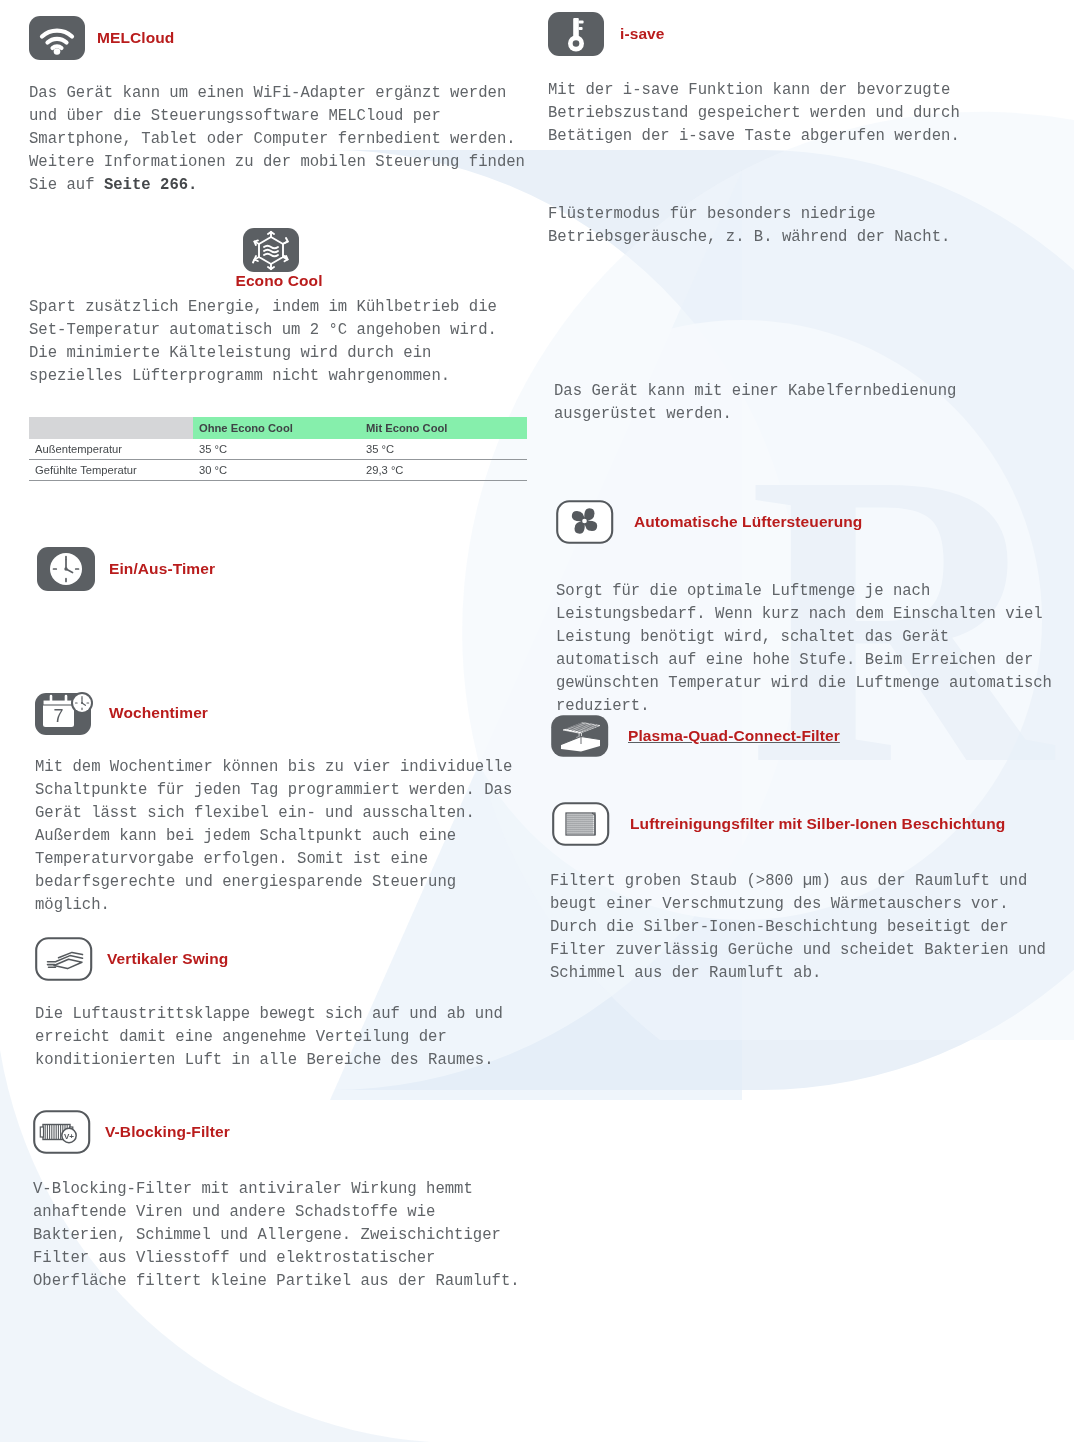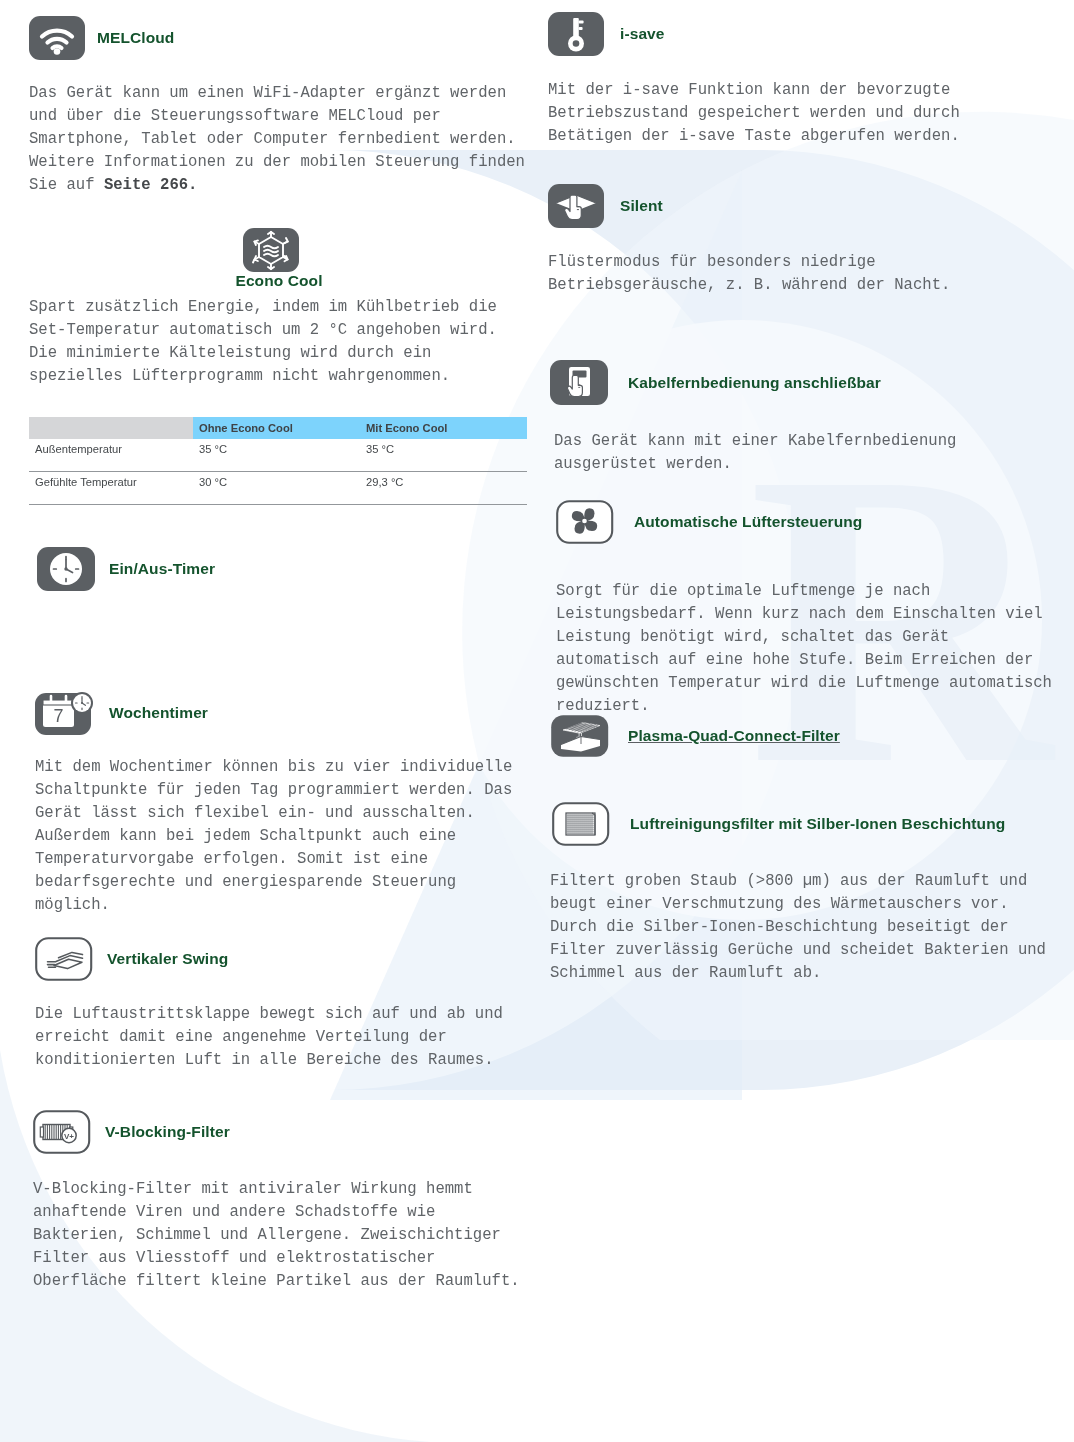--- a/index.html
+++ b/index.html
@@ -36,21 +36,21 @@
     gap:0px;
   }
   .icon{
     flex:0 0 auto;
     display:block;
   }
   .icon svg{ display:block; }
   .head-title{
     font-size:15.5px;
     font-weight:bold;
-    color:#14532d;
+    color:#b91c1c;
     letter-spacing:0.1px;
     white-space:nowrap;
   }
 
   .body{
     font-size:15.6px;
     line-height:1.47;
     color:#606468;
     font-weight:normal;
     font-family:Liberation Mono, monospace;
@@ -59,33 +59,33 @@
 
   
   .ec-table{
     border-collapse:collapse;
     width:498px;
     table-layout:fixed;
     font-size:11.2px;
     color:#44484b;
   }
   .ec-table th{
-    background:#7dd3fc;
+    background:#86efac;
     color:#3f4346;
     font-weight:bold;
     text-align:left;
     padding:5px 4px 5px 6px;
     font-size:11.2px;
     border:none;
     height:19px;
     box-sizing:border-box;
   }
   .ec-table th.blank{ background:#d5d6d8; }
   .ec-table td{
-    padding:4px 4px 16px 6px;
+    padding:4px 4px 4px 6px;
     font-size:11.2px;
     border-bottom:1.4px solid #93979b;
     height:18px;
     box-sizing:border-box;
     vertical-align:middle;
     margin-top:48px;
   }
   .ec-table col.c0{ width:164px; }
   .ec-table col.c1{ width:167px; }
   .ec-table col.c2{ width:167px; }
@@ -307,64 +307,24 @@
             </g>
             <circle cx="28" cy="31.5" r="3.3" fill="#5b5f63"></circle>
           </svg>
         </span>
         <span class="head-title">i-save</span>
       </div>
       <div class="body" style="margin-top:21px;width:500px;">Mit der i-save Funktion kann der bevorzugte Betriebszustand gespeichert werden und durch Betätigen der i-save Taste abgerufen werden.</div>
     </div>
 
     <div class="feature" style="position:absolute;left:0;top:182px;width:505px;">
-      <div class="head" style="height:48px;">
-        <span class="icon" style="width:72px;">
-          <svg width="56" height="44" viewBox="0 0 56 44">
-            <rect x="0" y="0" width="56" height="44" rx="11" fill="#5b5f63"></rect>
-
-            <path d="M8 19 L28 11 L48 19 L28 27 Z" fill="#ffffff"></path>
-            <path d="M8 19 L28 11 L48 19" fill="none" stroke="#5b5f63" stroke-width="1.3"></path>
-
-            <g fill="#ffffff" stroke="#5b5f63" stroke-width="1.25" stroke-linejoin="round">
-              <path d="M27 11 q1.9 0 1.9 2.1 v9.6 h2.2 q2.2 0 2.2 2.2 v6.4
-                       q0 4.3 -4.2 4.3 h-5.1 q-3.4 0 -4.6 -3.0 l-2.6 -5.6
-                       q-0.7 -1.8 1.0 -2.5 q1.6 -0.7 2.6 0.8 l1.6 2.2 v-14.4
-                       q0 -2.1 1.9 -2.1 z"></path>
-            </g>
-            <g stroke="#5b5f63" stroke-width="0.95" fill="none">
-              <path d="M28.9 22.7 h2.1 M28.9 25.6 h2.1"></path>
-            </g>
-          </svg>
-        </span>
-        <span class="head-title">Silent</span>
-      </div>
       <div class="body" style="margin-top:21px;width:500px;">Flüstermodus für besonders niedrige Betriebsgeräusche, z. B. während der Nacht.</div>
     </div>
 
     <div class="feature" style="position:absolute;left:2px;top:358px;width:505px;">
-      <div class="head" style="height:50px;">
-        <span class="icon" style="width:78px;">
-          <svg width="60" height="46" viewBox="0 0 60 46">
-            <rect x="0" y="0" width="58" height="45" rx="11" fill="#5b5f63"></rect>
-
-            <rect x="19" y="7" width="21" height="29" rx="2.2" fill="#ffffff"></rect>
-            <rect x="22.5" y="10.5" width="14" height="7" rx="1" fill="#5b5f63"></rect>
-
-            <g fill="#ffffff" stroke="#5b5f63" stroke-width="1.2" stroke-linejoin="round">
-              <path d="M26.5 15.5 q1.8 0 1.8 2.0 v7.8 h2.0 q2.1 0 2.1 2.1 v5.2
-                       q0 3.9 -3.9 3.9 h-4.4 q-3.1 0 -4.2 -2.8 l-2.3 -5.0
-                       q-0.6 -1.6 0.9 -2.3 q1.5 -0.6 2.4 0.7 l1.4 2.0 v-11.6
-                       q0 -2.0 1.8 -2.0 z"></path>
-            </g>
-            <path d="M28.3 24.8 h1.9 M28.3 27.4 h1.9" stroke="#5b5f63" stroke-width="0.9" fill="none"></path>
-          </svg>
-        </span>
-        <span class="head-title">Kabelfernbedienung anschließbar</span>
-      </div>
       <div class="body" style="margin-top:22px;margin-left:4px;width:490px;">Das Gerät kann mit einer Kabelfernbedienung ausgerüstet werden.</div>
     </div>
 
     <div class="feature" style="position:absolute;left:8px;top:498px;width:505px;">
       <div class="head" style="height:48px;">
         <span class="icon" style="width:78px;">
           <svg width="58" height="44" viewBox="0 0 58 44">
             <rect x="1.2" y="1.2" width="55" height="41.6" rx="12" fill="#ffffff" stroke="#55595d" stroke-width="2.1"></rect>
             <g fill="#55595d">
 

